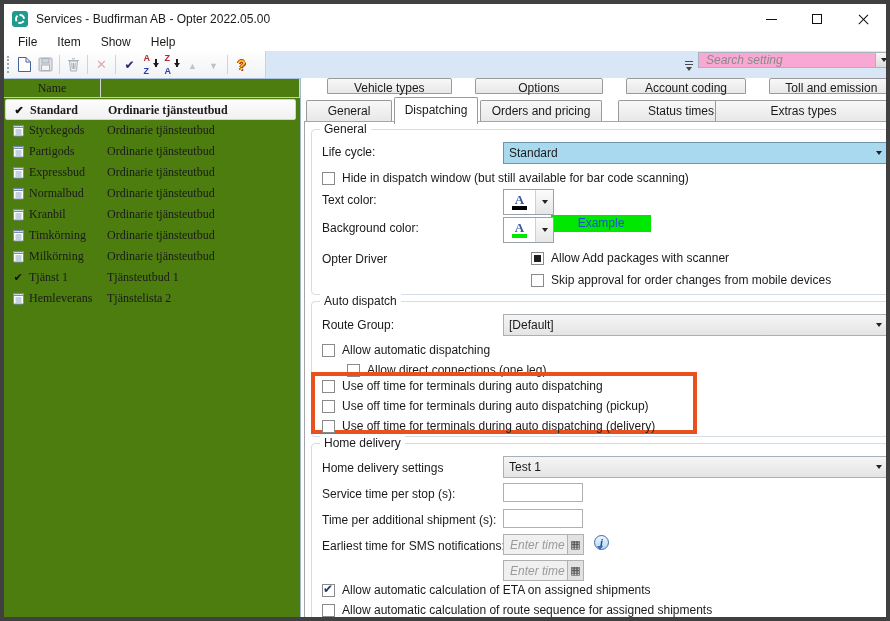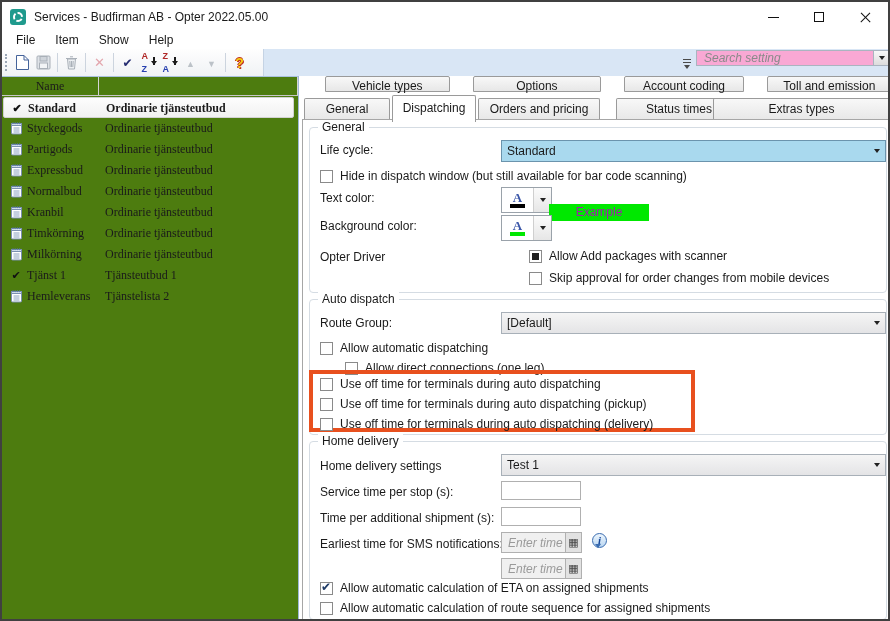--- a/index.html
+++ b/index.html
@@ -1,18 +1,18 @@
 <!DOCTYPE html>
 <html><head>
 <meta charset="utf-8">
 <style>
   * { margin:0; padding:0; box-sizing:border-box; }
   html,body { background:#9a9a9a; }
   body { font-family:"Liberation Sans","DejaVu Sans",sans-serif; font-size:12px; color:#1a1a1a; }
-  #window { position:relative; width:890px; height:621px; background:#fff; border:2px solid #404040; overflow:hidden; }
+  #window { position:relative; width:890px; height:621px; background:#fff; border:4px solid #404040; overflow:hidden; }
 
   
   .titlebar { position:absolute; left:0; top:0; width:100%; height:30px; background:#fff; }
   .appicon { position:absolute; left:8px; top:7px; width:16px; height:16px; background:#1f9a8d; border-radius:3px; }
   .appicon .swirl { position:absolute; left:3px; top:3px; width:10px; height:10px; border:2px dashed #fff; border-radius:50%; }
   .title { position:absolute; left:32px; top:0; line-height:30px; font-size:12px; }
   .winbtns { position:absolute; right:0; top:0; height:30px; display:flex; }
   .wbtn { width:46px; height:30px; display:flex; align-items:center; justify-content:center; }
   .ic-min { width:11px; height:0; border-top:1.4px solid #111; }
   .ic-max { width:10px; height:10px; border:1.3px solid #111; }
@@ -104,21 +104,21 @@
   .cbrow { position:absolute; display:flex; align-items:center; height:16px; white-space:nowrap; }
   .cb { width:13px; height:13px; border:1px solid #8a8a8a; background:#fff; position:relative; flex:none; margin-right:7px; }
   .cb.checked::after { content:"\2714"; position:absolute; left:0; top:-3px; font-size:12px; color:#1d3a66; }
   .cb.ind::after { content:""; position:absolute; left:2px; top:2px; right:2px; bottom:2px; background:#1f1f1f; }
   .abtn { position:absolute; left:191px; width:51px; height:26px; border:1px solid #9aa2aa; background:#fff; display:flex; }
   .abtn .amain { width:32px; border-right:1px solid #cfcfcf; display:flex; flex-direction:column; align-items:center; justify-content:center; }
   .abtn .aA { font-family:"Liberation Serif","DejaVu Serif",serif; font-weight:bold; font-size:13px; line-height:11px; color:#3a56a8; }
   .abtn .bar { width:15px; height:4px; margin-top:1px; }
   .bar.black { background:#000; } .bar.green { background:#00e800; }
   .abtn .adrop { flex:1; background:linear-gradient(#fbfbfb,#e6e6e6); display:flex; align-items:center; justify-content:center; }
-  .example { position:absolute; left:239px; top:76px; width:100px; height:17px; background:#00e800; color:#a21caf;
+  .example { position:absolute; left:239px; top:85px; width:100px; height:17px; background:#00e800; color:#1d4ed8;
              text-align:center; line-height:17px; }
   .hlbox { position:absolute; left:-1px; top:70px; width:386px; height:62px; border:4px solid #e8501e; pointer-events:none; }
   .tinput { position:absolute; left:191px; width:80px; height:19px; border:1px solid #b0b0b0; background:#fff;
             font-family:"Liberation Sans",sans-serif; font-size:12px; padding-left:4px; }
   .timebox { position:absolute; left:191px; width:81px; height:21px; border:1px solid #b0b0b0; background:#f0f0f0; display:flex; }
   .timebox input { flex:1; min-width:0; border:none; outline:none; background:transparent; padding-left:6px;
                    font-size:12px; font-family:"Liberation Sans",sans-serif; }
   .timebox input::placeholder { font-style:italic; color:#9a9a9a; }
   .gridbtn { width:16px; border-left:1px solid #b0b0b0; background:#e2e2e2; display:flex; align-items:center; justify-content:center; }
   .gridbtn::before { content:"\25A6"; font-size:11px; color:#444; }

